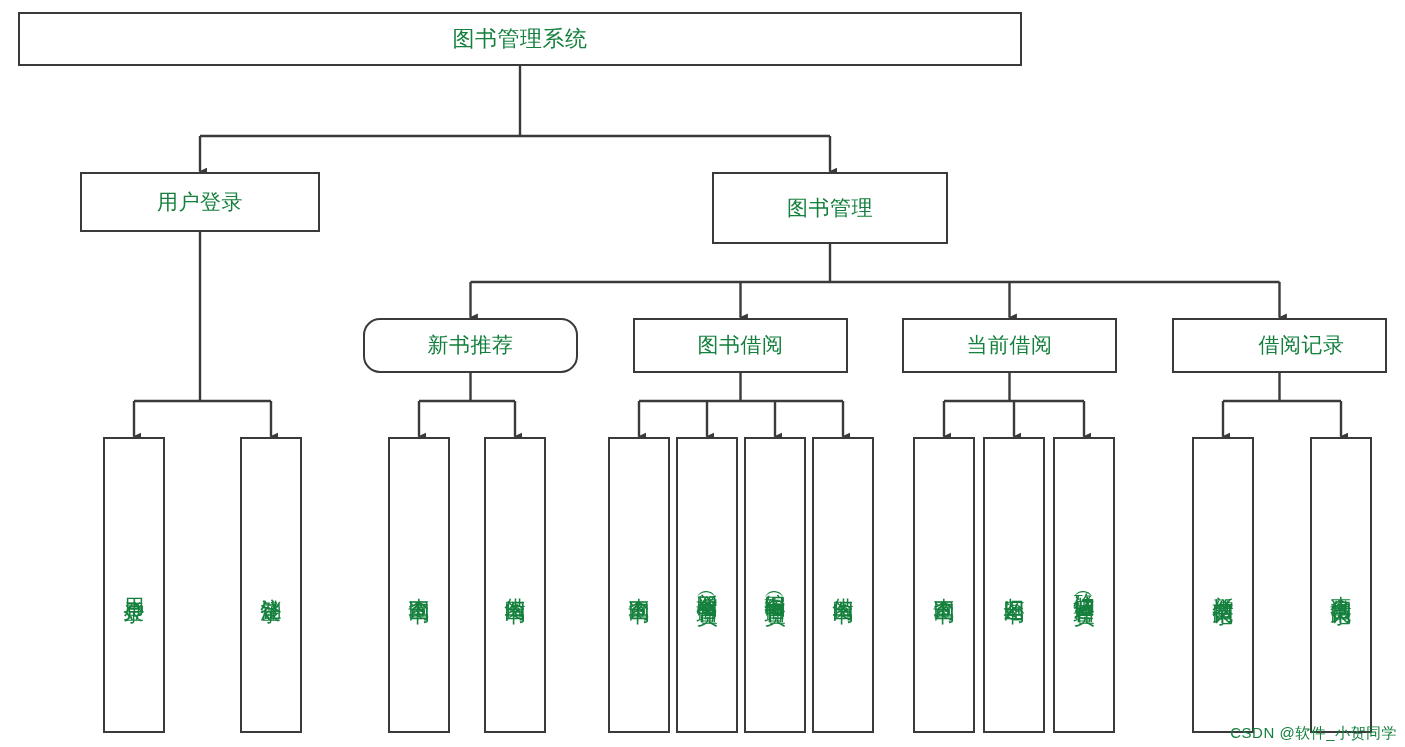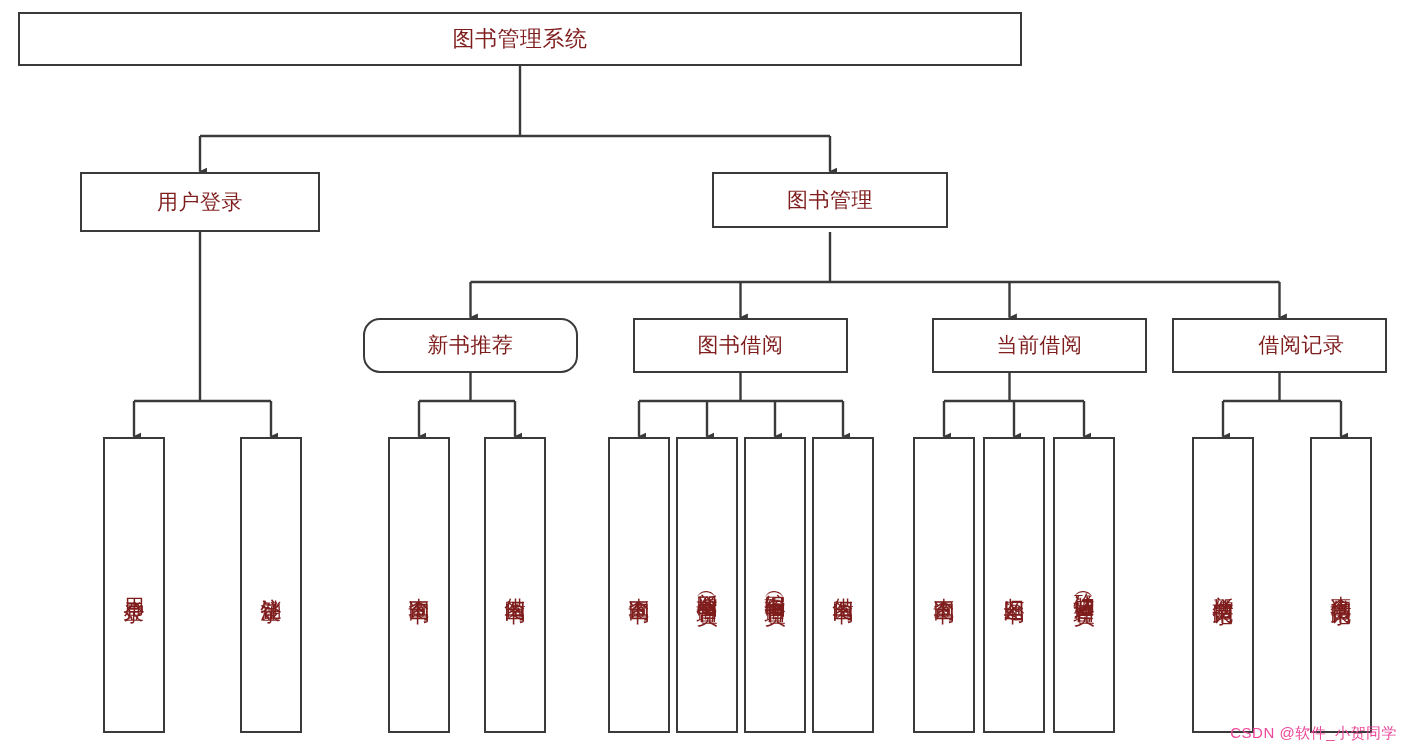--- a/index.html
+++ b/index.html
@@ -37,21 +37,21 @@
     align-items: center;
     justify-content: center;
     color: #1a1a1a;
     overflow: hidden;
   }
   .node-label {
     display: block;
     text-align: center;
     line-height: 1.18;
     white-space: nowrap;
-    color: #7f1d1d;
+    color: #15803d;
   }
   
   .node.horiz .node-label {
     font-size: 21px;
     letter-spacing: 0.5px;
   }
   .node.root .node-label {
     font-size: 22px;
   }
   
@@ -66,21 +66,21 @@
     line-height: 1.05;
     letter-spacing: 2px;
     white-space: nowrap;
     max-height: 280px;
   }
   .watermark {
     position: absolute;
     right: 8px;
     bottom: 4px;
     font-size: 15px;
-    color: #ec4899;
+    color: #15803d;
     letter-spacing: 0.5px;
     white-space: nowrap;
     user-select: none;
   }
 </style>
 </head>
 <body>
 
 <div id="diagram-root">
 
@@ -127,30 +127,30 @@
       </g>
   </svg>
 
   <div id="node-layer">
       <div class="node horiz root" style="left: 18px; top: 12px; width: 1004px; height: 54px;">
         <span class="node-label">图书管理系统</span>
       </div>
       <div class="node horiz" style="left: 80px; top: 172px; width: 240px; height: 60px;">
         <span class="node-label">用户登录</span>
       </div>
-      <div class="node horiz" style="left: 712px; top: 172px; width: 236px; height: 56px;">
+      <div class="node horiz" style="left: 712px; top: 172px; width: 236px; height: 72px;">
         <span class="node-label">图书管理</span>
       </div>
       <div class="node horiz" style="left: 363px; top: 318px; width: 215px; height: 55px; border-radius: 17px;">
         <span class="node-label">新书推荐</span>
       </div>
       <div class="node horiz" style="left: 633px; top: 318px; width: 215px; height: 55px;">
         <span class="node-label">图书借阅</span>
       </div>
-      <div class="node horiz" style="left: 932px; top: 318px; width: 215px; height: 55px;">
+      <div class="node horiz" style="left: 902px; top: 318px; width: 215px; height: 55px;">
         <span class="node-label">当前借阅</span>
       </div>
       <div class="node horiz" style="left: 1172px; top: 318px; width: 215px; height: 55px; padding-left: 44px;">
         <span class="node-label">借阅记录</span>
       </div>
       <div class="node vert" style="left: 103px; top: 437px; width: 62px; height: 296px;">
         <span class="node-label">用户登录</span>
       </div>
       <div class="node vert" style="left: 240px; top: 437px; width: 62px; height: 296px;">
         <span class="node-label">注销登录</span>

